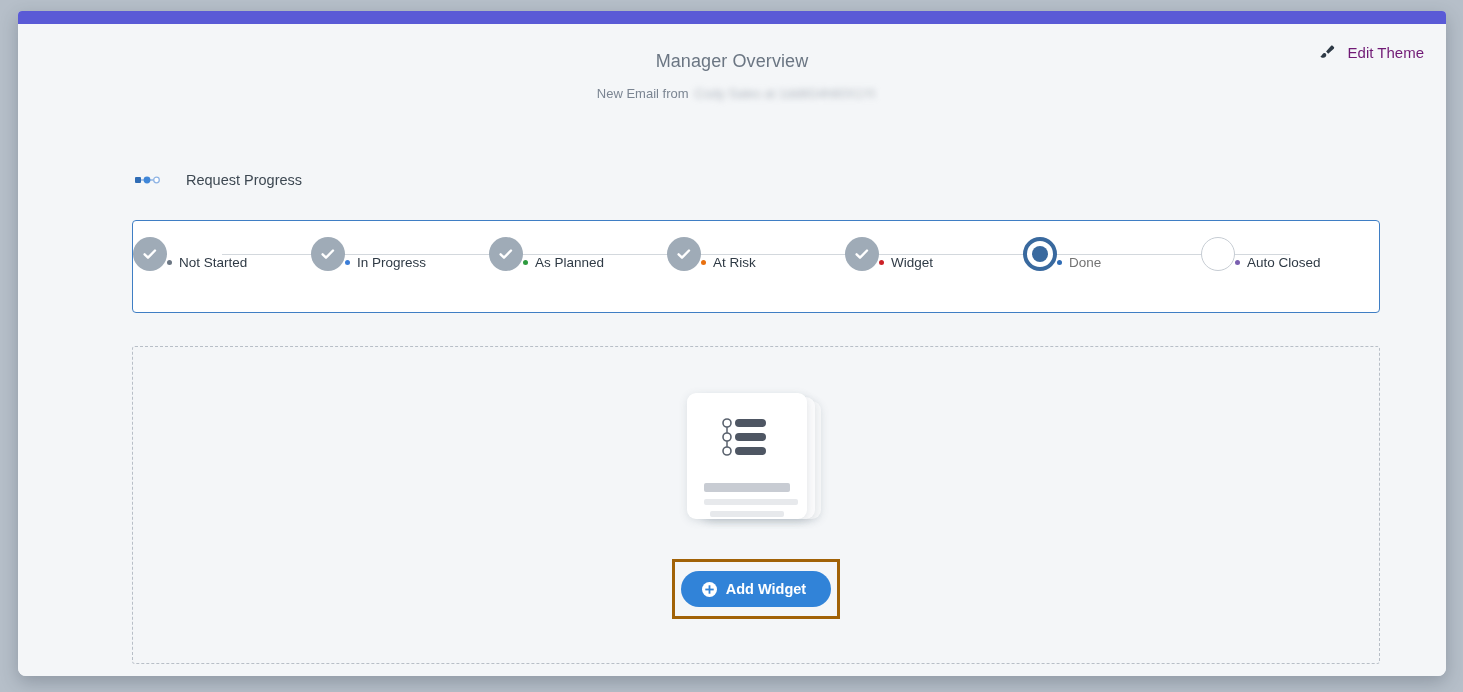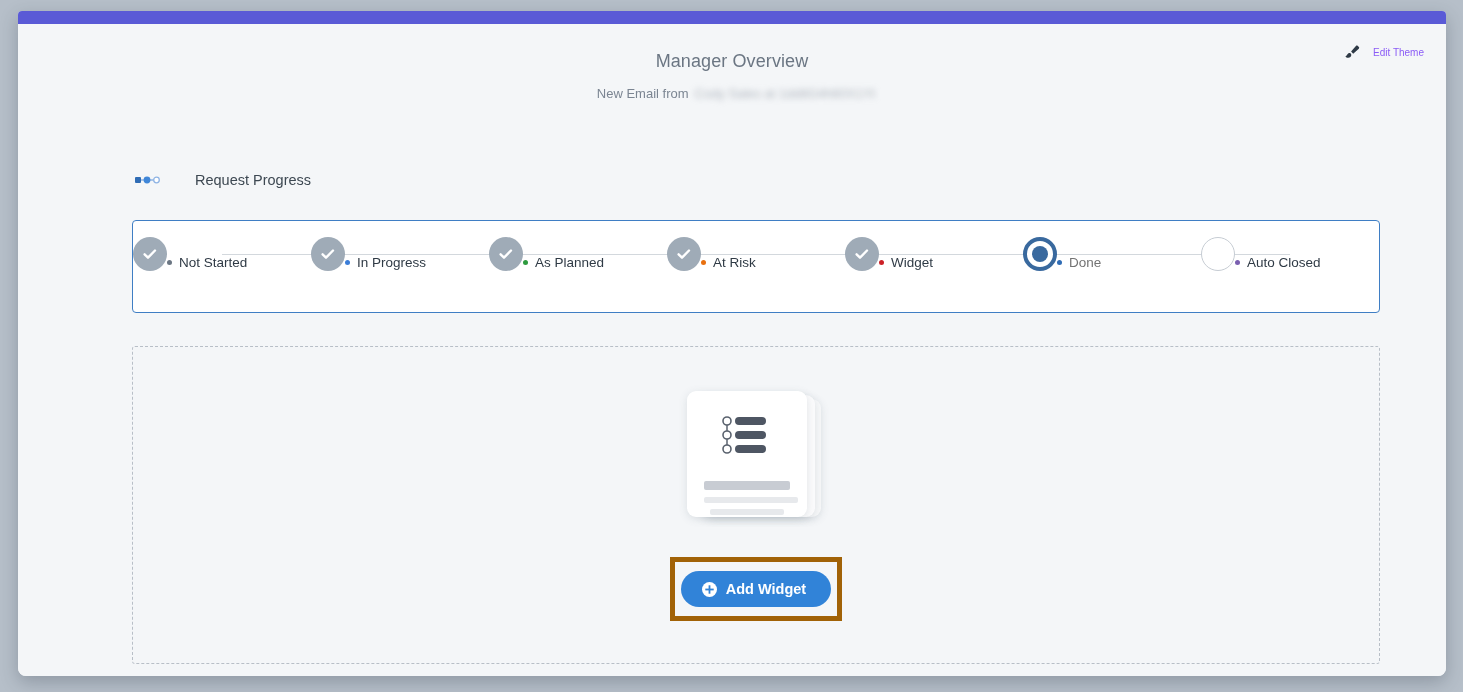--- a/index.html
+++ b/index.html
@@ -51,22 +51,22 @@
   .edit-theme {
     position: absolute;
     right: 22px;
     top: 20px;
     display: flex;
     align-items: center;
     gap: 7px;
     cursor: pointer;
   }
   .edit-theme-label {
-    font-size: 10px;
-    color: #8b5cf6;
+    font-size: 15px;
+    color: #701a75;
     margin-left: 6px;
   }
   .brush-icon { display: block; }
 
   
   .page-header {
     padding-top: 27px;
     text-align: center;
   }
   .page-title {
@@ -91,21 +91,21 @@
     user-select: none;
   }
 
   
   .section-head {
     position: absolute;
     left: 116px;
     top: 148px;
     display: flex;
     align-items: center;
-    gap: 35px;
+    gap: 26px;
     justify-content: space-between;
   }
   .nodes-icon { display:block; }
   .section-title {
     font-size: 14.5px;
     color: #3d4852;
   }
 
   
   .stepper-panel {
@@ -231,21 +231,21 @@
     border-radius: 2px;
     background: #c8cdd4;
   }
   .ph-1 { margin-top: 20px; height: 9px; width: 86px; background: #c8ccd3; }
   .ph-2 { margin-top: 7px;  height: 6px; width: 94px; background: #e7e9ec; }
   .ph-3 { margin-top: 6px;  height: 6px; width: 74px; background: #e7e9ec; margin-left: 6px; }
 
   
   .add-widget-highlight {
     margin-top: 28px;
-    border: 5px solid #a16207;
+    border: 3px solid #a16207;
     padding: 9px 6px;
     background: transparent;
   }
   .add-widget-btn {
     display: inline-flex;
     align-items: center;
     gap: 9px;
     background: #3183d8;
     color: #ffffff;
     border: none;

